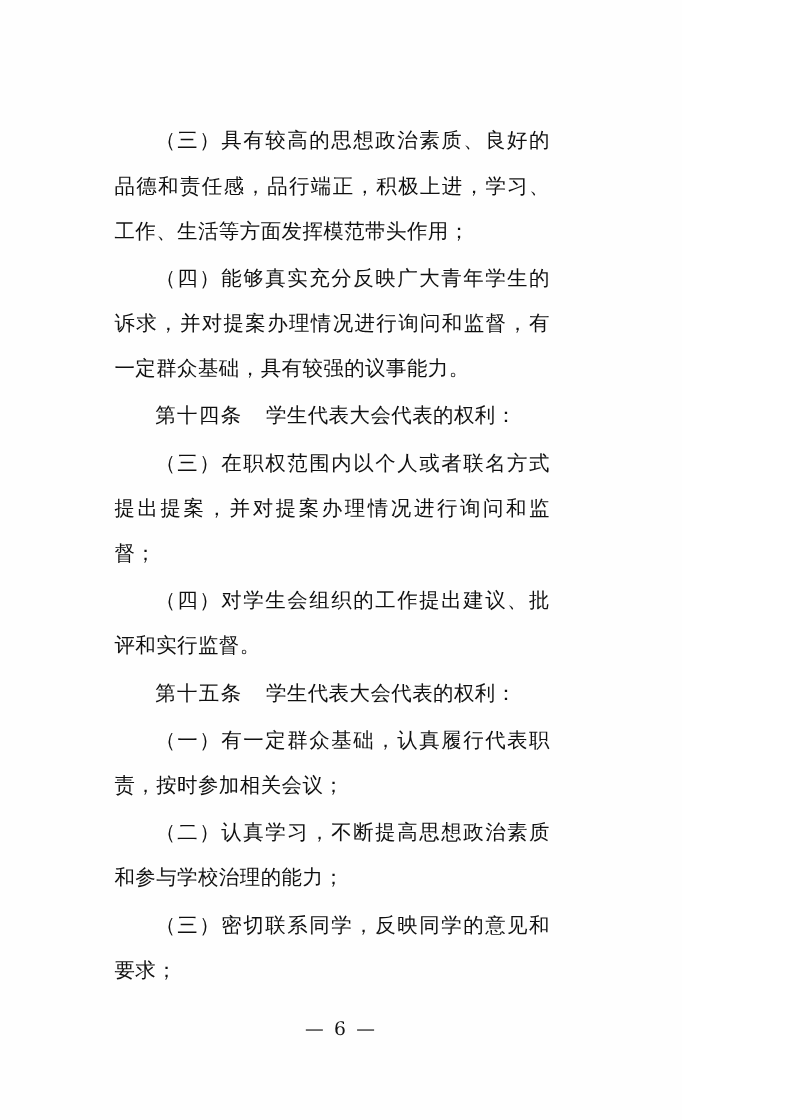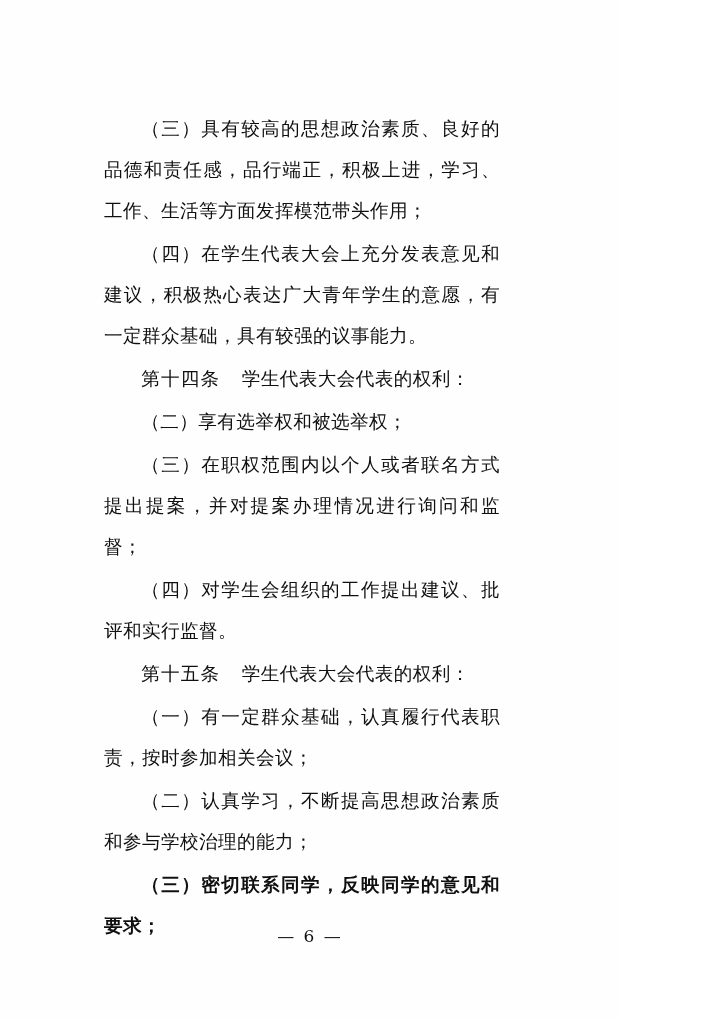--- a/index.html
+++ b/index.html
@@ -32,21 +32,20 @@
     text-justify: inter-character;
     letter-spacing: 0.4px;
     color: #101010;
   }
   .para {
     margin: 0 0 2px 0;
     text-indent: 2em;
   }
   .para.tight {
     margin-bottom: 0;
-    font-weight: bold;
   }
   .article-head {
     margin: 0 0 2px 0;
     text-indent: 2em;
   }
   .article-label {
     font-weight: normal;
     letter-spacing: 1.2px;
   }
   .article-gap {
@@ -70,28 +69,27 @@
   }
 </style>
 </head>
 <body>
 
 <div class="page">
   <div class="body-text">
 
     <p class="para">（三）具有较高的思想政治素质、良好的品德和责任感，品行端正，积极上进，学习、工作、生活等方面发挥模范带头作用；</p>
 
-    <p class="para">（四）在学生代表大会上充分发表意见和建议，积极热心表达广大青年学生的意愿，有一定群众基础，具有较强的议事能力。</p>
+    <p class="para">（四）能够真实充分反映广大青年学生的诉求，并对提案办理情况进行询问和监督，有一定群众基础，具有较强的议事能力。</p>
 
     <p class="article-head">
       <span class="article-label">第十四条</span><span class="article-gap"></span><span class="article-title">学生代表大会代表的权利：</span>
     </p>
 
 
-    <p class="para">（二）享有选举权和被选举权；</p>
 
     <p class="para">（三）在职权范围内以个人或者联名方式提出提案，并对提案办理情况进行询问和监督；</p>
 
     <p class="para">（四）对学生会组织的工作提出建议、批评和实行监督。</p>
 
     <p class="article-head">
       <span class="article-label">第十五条</span><span class="article-gap"></span><span class="article-title">学生代表大会代表的权利：</span>
     </p>
 
     <p class="para">（一）有一定群众基础，认真履行代表职责，按时参加相关会议；</p>

